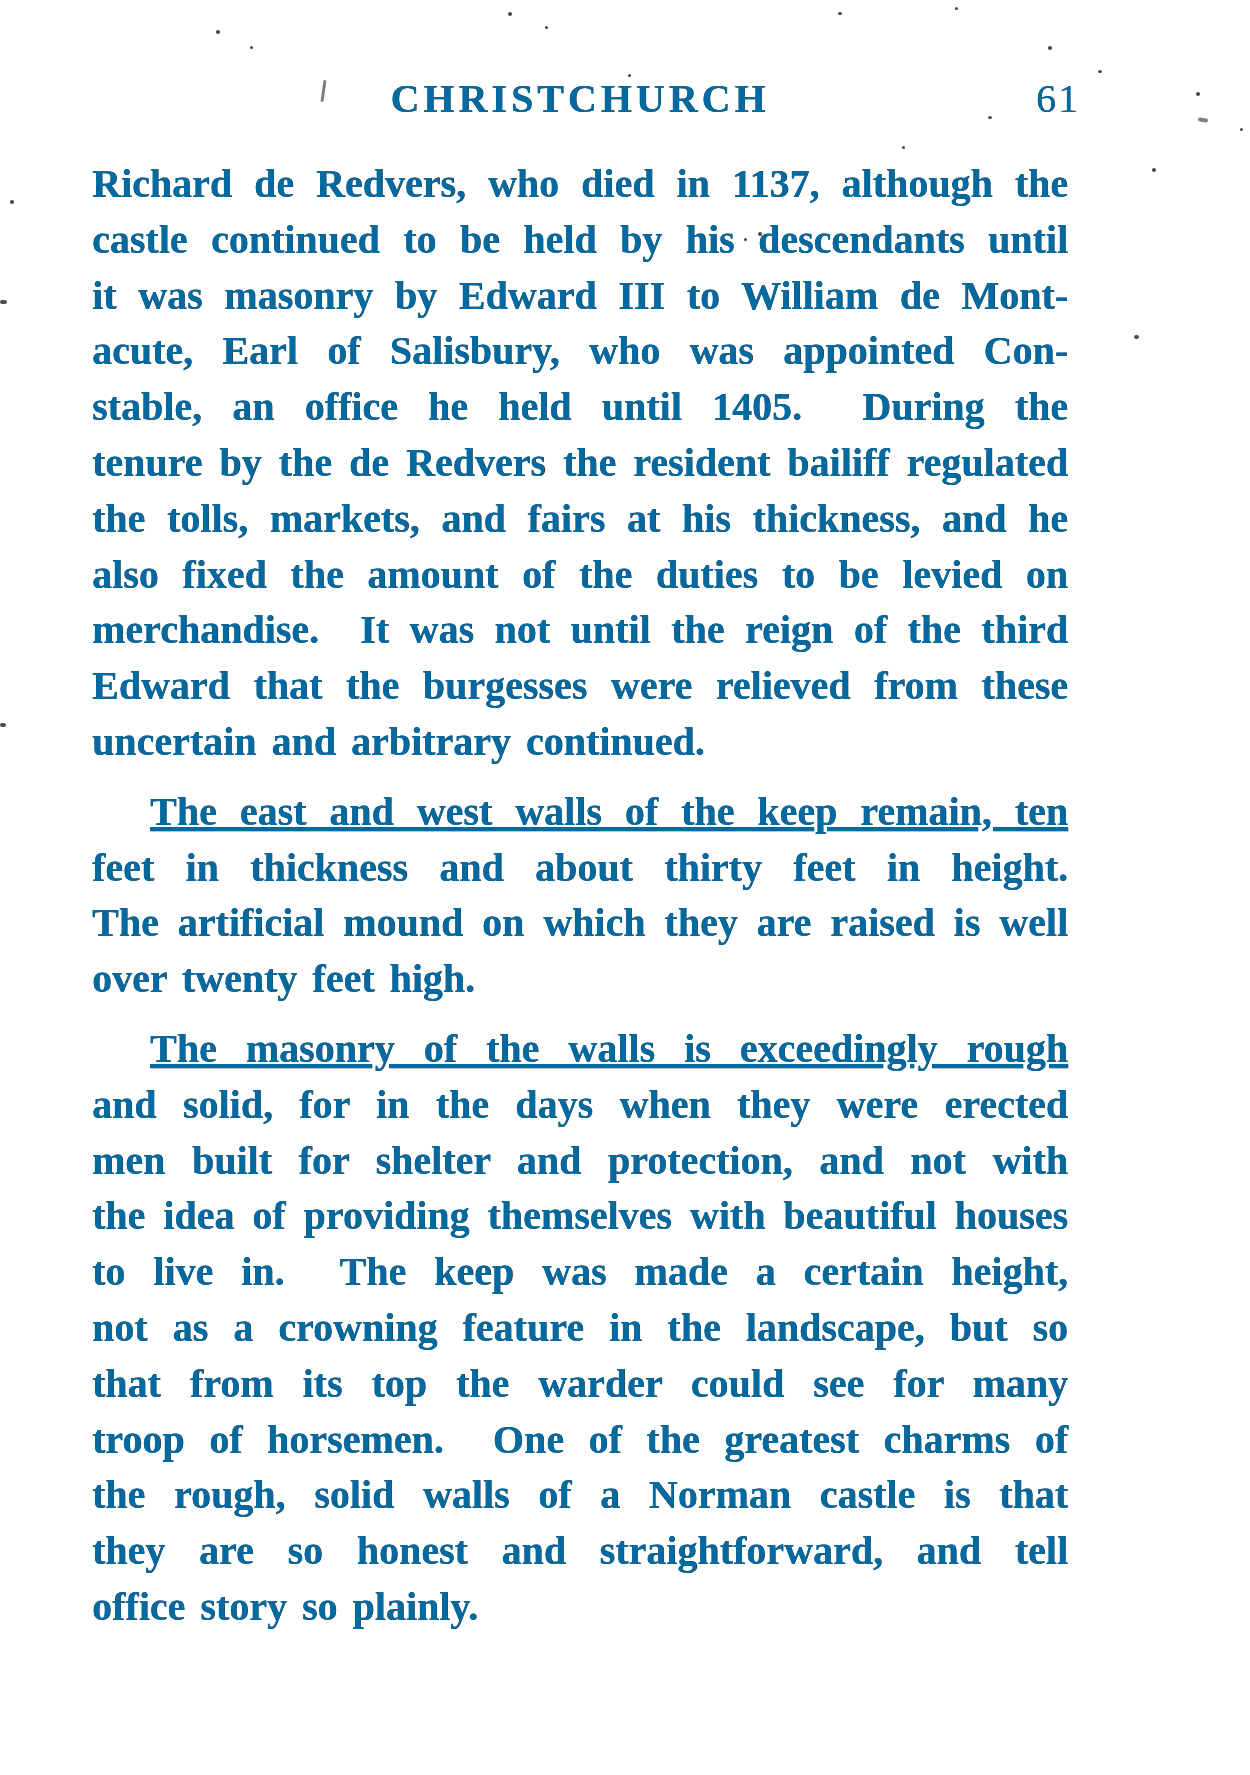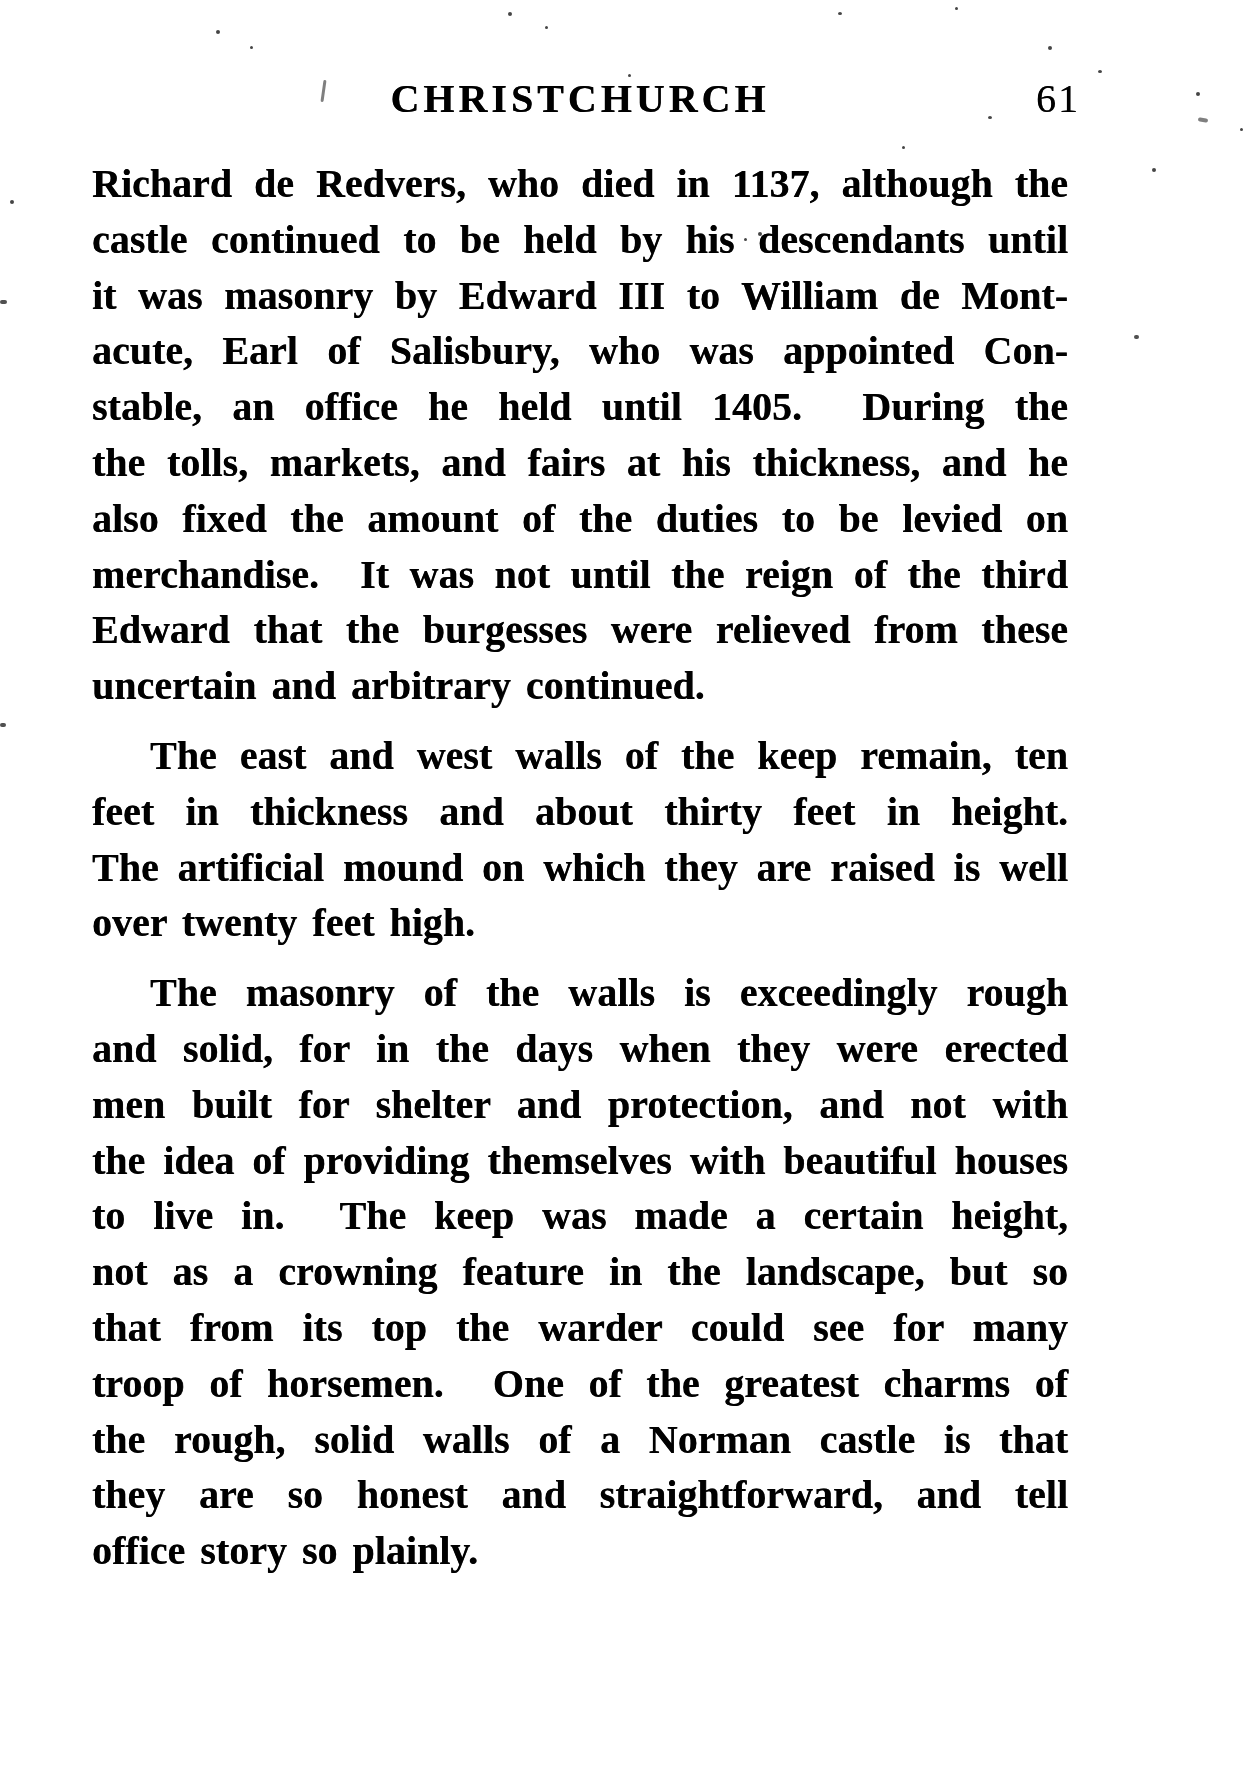--- a/index.html
+++ b/index.html
@@ -1,20 +1,20 @@
 <!DOCTYPE html>
 <html><head>
 <meta charset="utf-8">
 <style>
   html,body { margin:0; padding:0; background:#ffffff; }
   .page {
     position:relative; width:1250px; height:1775px;
     background:#ffffff; overflow:hidden;
     font-family:"Liberation Serif", serif;
-    color:#000000;
+    color:#0369a1;
   }
   .scan-header { position:absolute; left:78px; top:72px; width:1004px; height:54px; }
   .scan-title {
     display:block; text-align:center;
     font-size:40px; font-weight:bold; letter-spacing:4px;
     line-height:54px;
     text-shadow:0.3px 0.3px 0.6px rgba(0,0,0,0.8);
   }
   .scan-pagenum {
     position:absolute; right:2px; top:0; line-height:54px;
@@ -23,21 +23,21 @@
   }
   .text-block { position:absolute; left:78px; top:142px; width:1004px; }
   .para { margin:14px; padding:0; }
   .line {
     height:55.8px; line-height:55.8px;
     font-size:40px; font-weight:bold;
     text-align:justify; text-align-last:justify;
     text-shadow:0.3px 0.3px 0.6px rgba(0,0,0,0.8);
     overflow:visible; white-space:normal;
   }
-  .line.indent { text-indent:58px; }
+  .line.indent { text-indent:58px;text-decoration:underline; }
   .line.para-end { text-align-last:left; word-spacing:5px; }
   .artifact-layer { position:absolute; left:0; top:0; width:1250px; height:1775px; pointer-events:none; }
   .speck { position:absolute; background:#161616; }
   .speck.dot { border-radius:50%; opacity:0.8; }
   .speck.dash { border-radius:2px; opacity:0.75; }
   .speck.squiggle { border-radius:2px; opacity:0.55; transform:rotate(8deg); }
 </style>
 </head>
 <body>
 
@@ -48,20 +48,21 @@
     <span class="scan-pagenum">61</span>
   </div>
 
   <div class="text-block">
       <div class="para">
         <div class="line">Richard de Redvers, who died in 1137, although the</div>
         <div class="line">castle continued to be held by his descendants until</div>
         <div class="line">it was masonry by Edward III to William de Mont-</div>
         <div class="line">acute, Earl of Salisbury, who was appointed Con-</div>
         <div class="line">stable, an office he held until 1405.&nbsp; During the</div>
+        <div class="line">tenure by the de Redvers the resident bailiff regulated</div>
         <div class="line">the tolls, markets, and fairs at his thickness, and he</div>
         <div class="line">also fixed the amount of the duties to be levied on</div>
         <div class="line">merchandise.&nbsp; It was not until the reign of the third</div>
         <div class="line">Edward that the burgesses were relieved from these</div>
         <div class="line para-end">uncertain and arbitrary continued.</div>
       </div>
       <div class="para">
         <div class="line indent">The east and west walls of the keep remain, ten</div>
         <div class="line">feet in thickness and about thirty feet in height.</div>
         <div class="line">The artificial mound on which they are raised is well</div>

